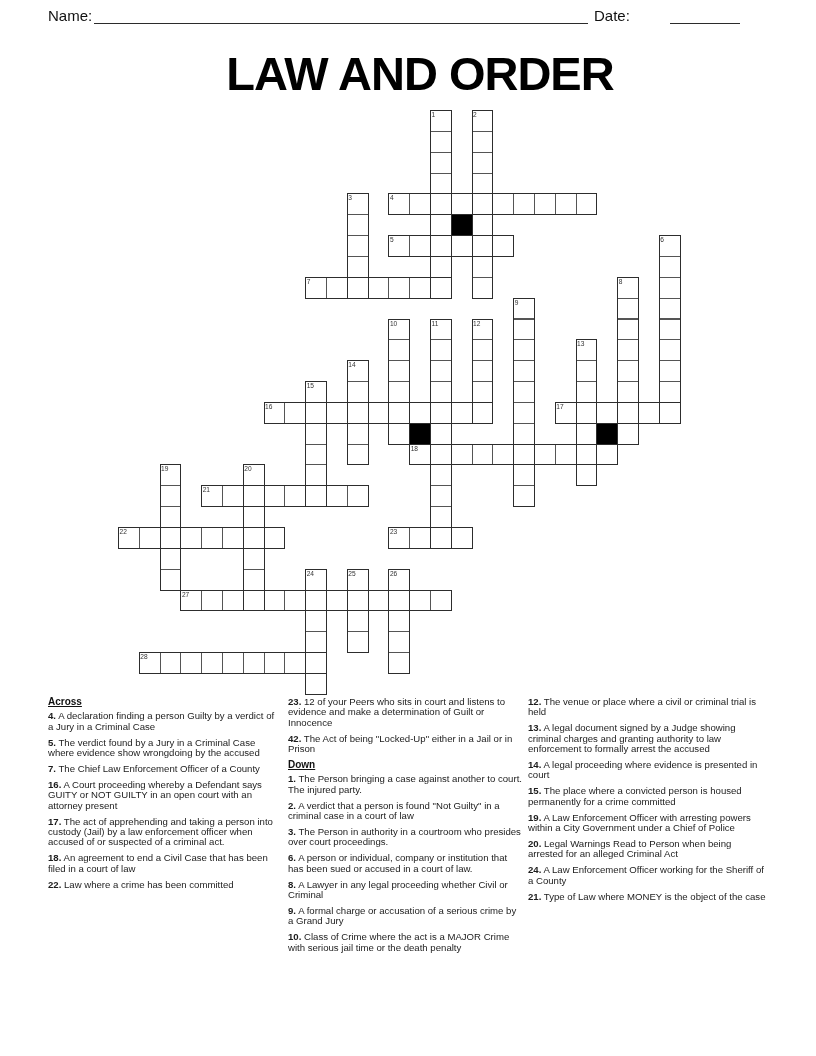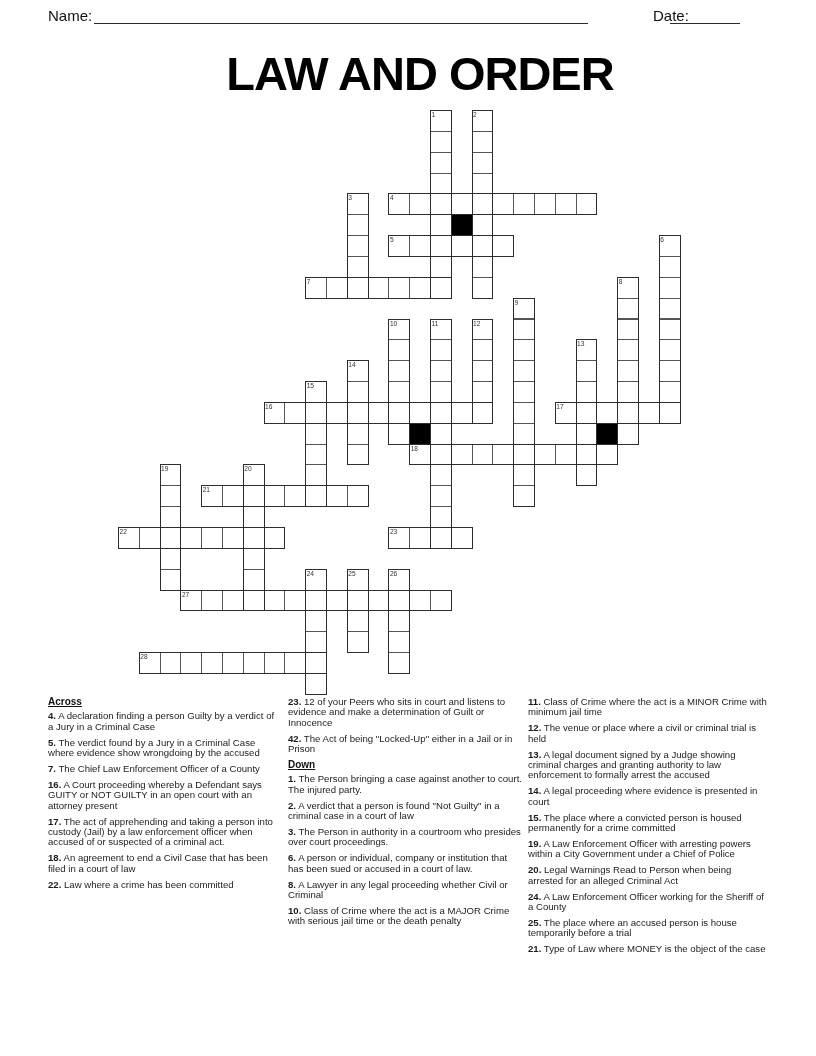--- a/index.html
+++ b/index.html
@@ -3,21 +3,21 @@
 <meta charset="utf-8">
 <style>
   html,body{margin:0;padding:0;}
   body{
     width:816px;height:1056px;position:relative;background:#ffffff;
     font-family:"Liberation Sans", sans-serif;color:#1c1c1c;overflow:hidden;
   }
   
   .hdr-label{position:absolute;font-size:15px;color:#111;}
   #name-label{left:48px;top:7px;}
-  #date-label{left:653px;top:7px;}
+  #date-label{left:594px;top:7px;}
   .write-line{position:absolute;border-bottom:1.2px solid #2b2b2b;height:16px;}
   #name-line{left:94px;top:7px;width:494px;}
   #date-line{left:670px;top:7px;width:70px;}
   
   #title{
     position:absolute;left:0;top:34px;width:816px;text-align:center;
     font-size:47px;font-weight:700;letter-spacing:-1px;color:#000;margin:12px;
   }
   
   #grid{position:absolute;left:118px;top:110px;width:562px;height:584px;}
@@ -313,26 +313,25 @@
   </div>
 <div class="clue-col" id="clue-col-2">
     <p class="clue"><b>23.</b> 12 of your Peers who sits in court and listens to evidence and make a determination of Guilt or Innocence</p>
     <p class="clue"><b>42.</b> The Act of being "Locked-Up" either in a Jail or in Prison</p>
     <div class="clues-header">Down</div>
     <p class="clue"><b>1.</b> The Person bringing a case against another to court. The injured party.</p>
     <p class="clue"><b>2.</b> A verdict that a person is found "Not Guilty" in a criminal case in a court of law</p>
     <p class="clue"><b>3.</b> The Person in authority in a courtroom who presides over court proceedings.</p>
     <p class="clue"><b>6.</b> A person or individual, company or institution that has been sued or accused in a court of law.</p>
     <p class="clue"><b>8.</b> A Lawyer in any legal proceeding whether Civil or Criminal</p>
+    <p class="clue"><b>9.</b> A formal charge or accusation of a serious crime by a Grand Jury</p>
     <p class="clue"><b>10.</b> Class of Crime where the act is a MAJOR Crime with serious jail time or the death penalty</p>
   </div>
 <div class="clue-col" id="clue-col-3">
-    <p class="clue"><b>11.</b> Class of Crime where the act is a MINOR Crime with minimum jail time</p>
     <p class="clue"><b>12.</b> The venue or place where a civil or criminal trial is held</p>
     <p class="clue"><b>13.</b> A legal document signed by a Judge showing criminal charges and granting authority to law enforcement to formally arrest the accused</p>
     <p class="clue"><b>14.</b> A legal proceeding where evidence is presented in court</p>
     <p class="clue"><b>15.</b> The place where a convicted person is housed permanently for a crime committed</p>
     <p class="clue"><b>19.</b> A Law Enforcement Officer with arresting powers within a City Government under a Chief of Police</p>
     <p class="clue"><b>20.</b> Legal Warnings Read to Person when being arrested for an alleged Criminal Act</p>
     <p class="clue"><b>24.</b> A Law Enforcement Officer working for the Sheriff of a County</p>
-    <p class="clue"><b>25.</b> The place where an accused person is house temporarily before a trial</p>
     <p class="clue"><b>21.</b> Type of Law where MONEY is the object of the case</p>
   </div>
 
 </body></html>

